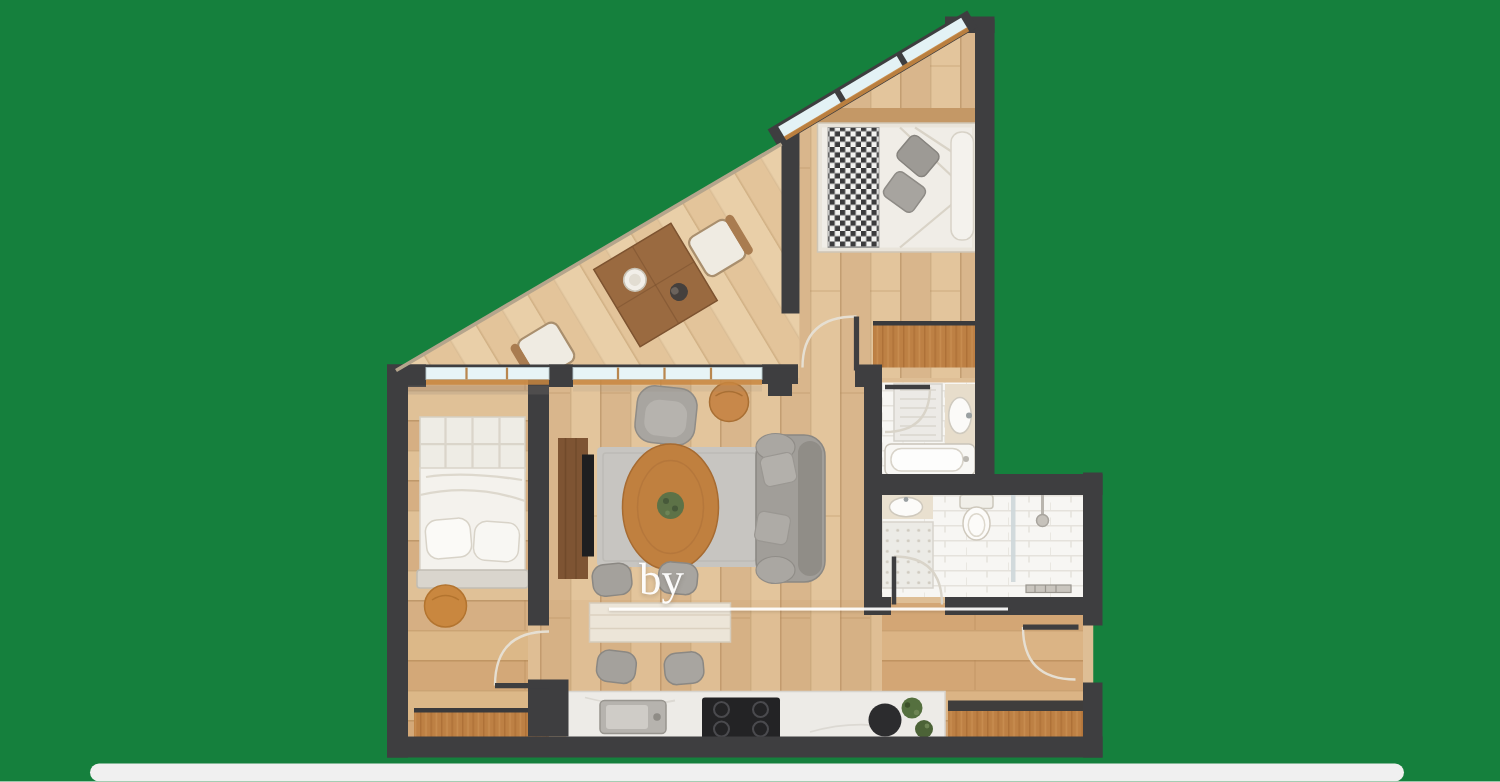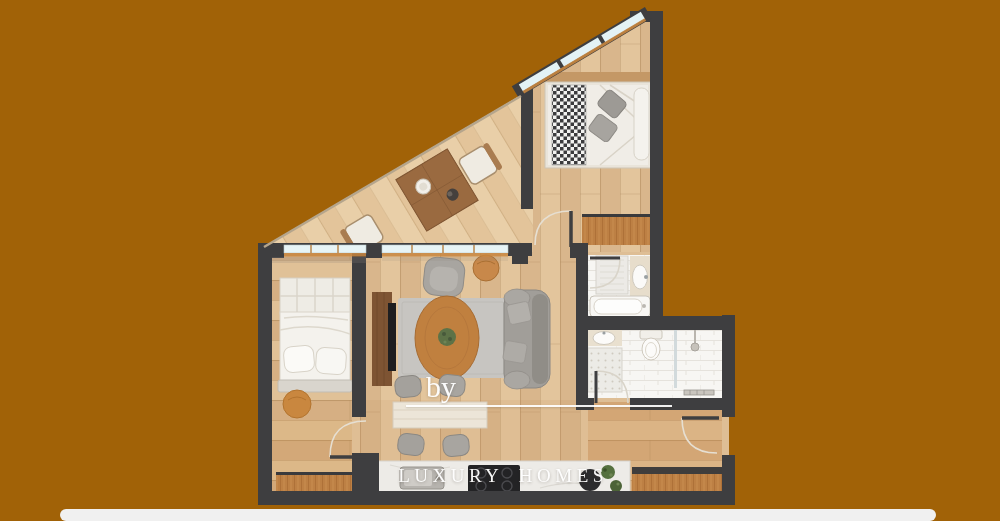--- a/index.html
+++ b/index.html
@@ -1,16 +1,16 @@
 <!DOCTYPE html>
 <html><head>
 <meta charset="utf-8">
 <style>
   html,body{margin:0;padding:0;background:#ffffff;}
-  .stage{position:relative;width:1000px;height:521px;background:#a16207;overflow:hidden;
+  .stage{position:relative;width:1000px;height:521px;background:#15803d;overflow:hidden;
          font-family:"Liberation Serif","DejaVu Serif",serif;}
   .plan-svg{position:absolute;left:0;top:0;}
   .watermark{position:absolute;left:0;top:0;width:1000px;height:521px;pointer-events:none;}
   .wm-by{position:absolute;left:426px;top:370px;font-size:30px;color:rgba(255,255,255,.96);
          text-shadow:0 1px 3px rgba(60,50,40,.25);}
   .wm-line{position:absolute;left:406px;top:405px;width:266px;height:2px;
          background:rgba(255,255,255,.92);box-shadow:0 1px 2px rgba(60,50,40,.18);}
   .wm-brand{position:absolute;left:539px;top:408px;transform:translateX(-50%);
          font-size:50px;letter-spacing:1px;color:rgba(255,255,255,.97);white-space:nowrap;
          text-shadow:0 2px 4px rgba(60,50,40,.28);}
@@ -296,16 +296,15 @@
     <g>
       <path d="M682,418 Q682,453 717,453" fill="none" stroke="#e6dfd2" stroke-width="1.6"></path>
       <line x1="682" y1="418" x2="719" y2="418" stroke="#3e3e40" stroke-width="3.5"></line>
     </g>
   </g>
 </svg>
 
 <div class="watermark">
   <div class="wm-by">by</div>
   <div class="wm-line"></div>
-  <div class="wm-tagline">LUXURY HOMES</div>
 </div>
 
 </div>
 
 </body></html>

